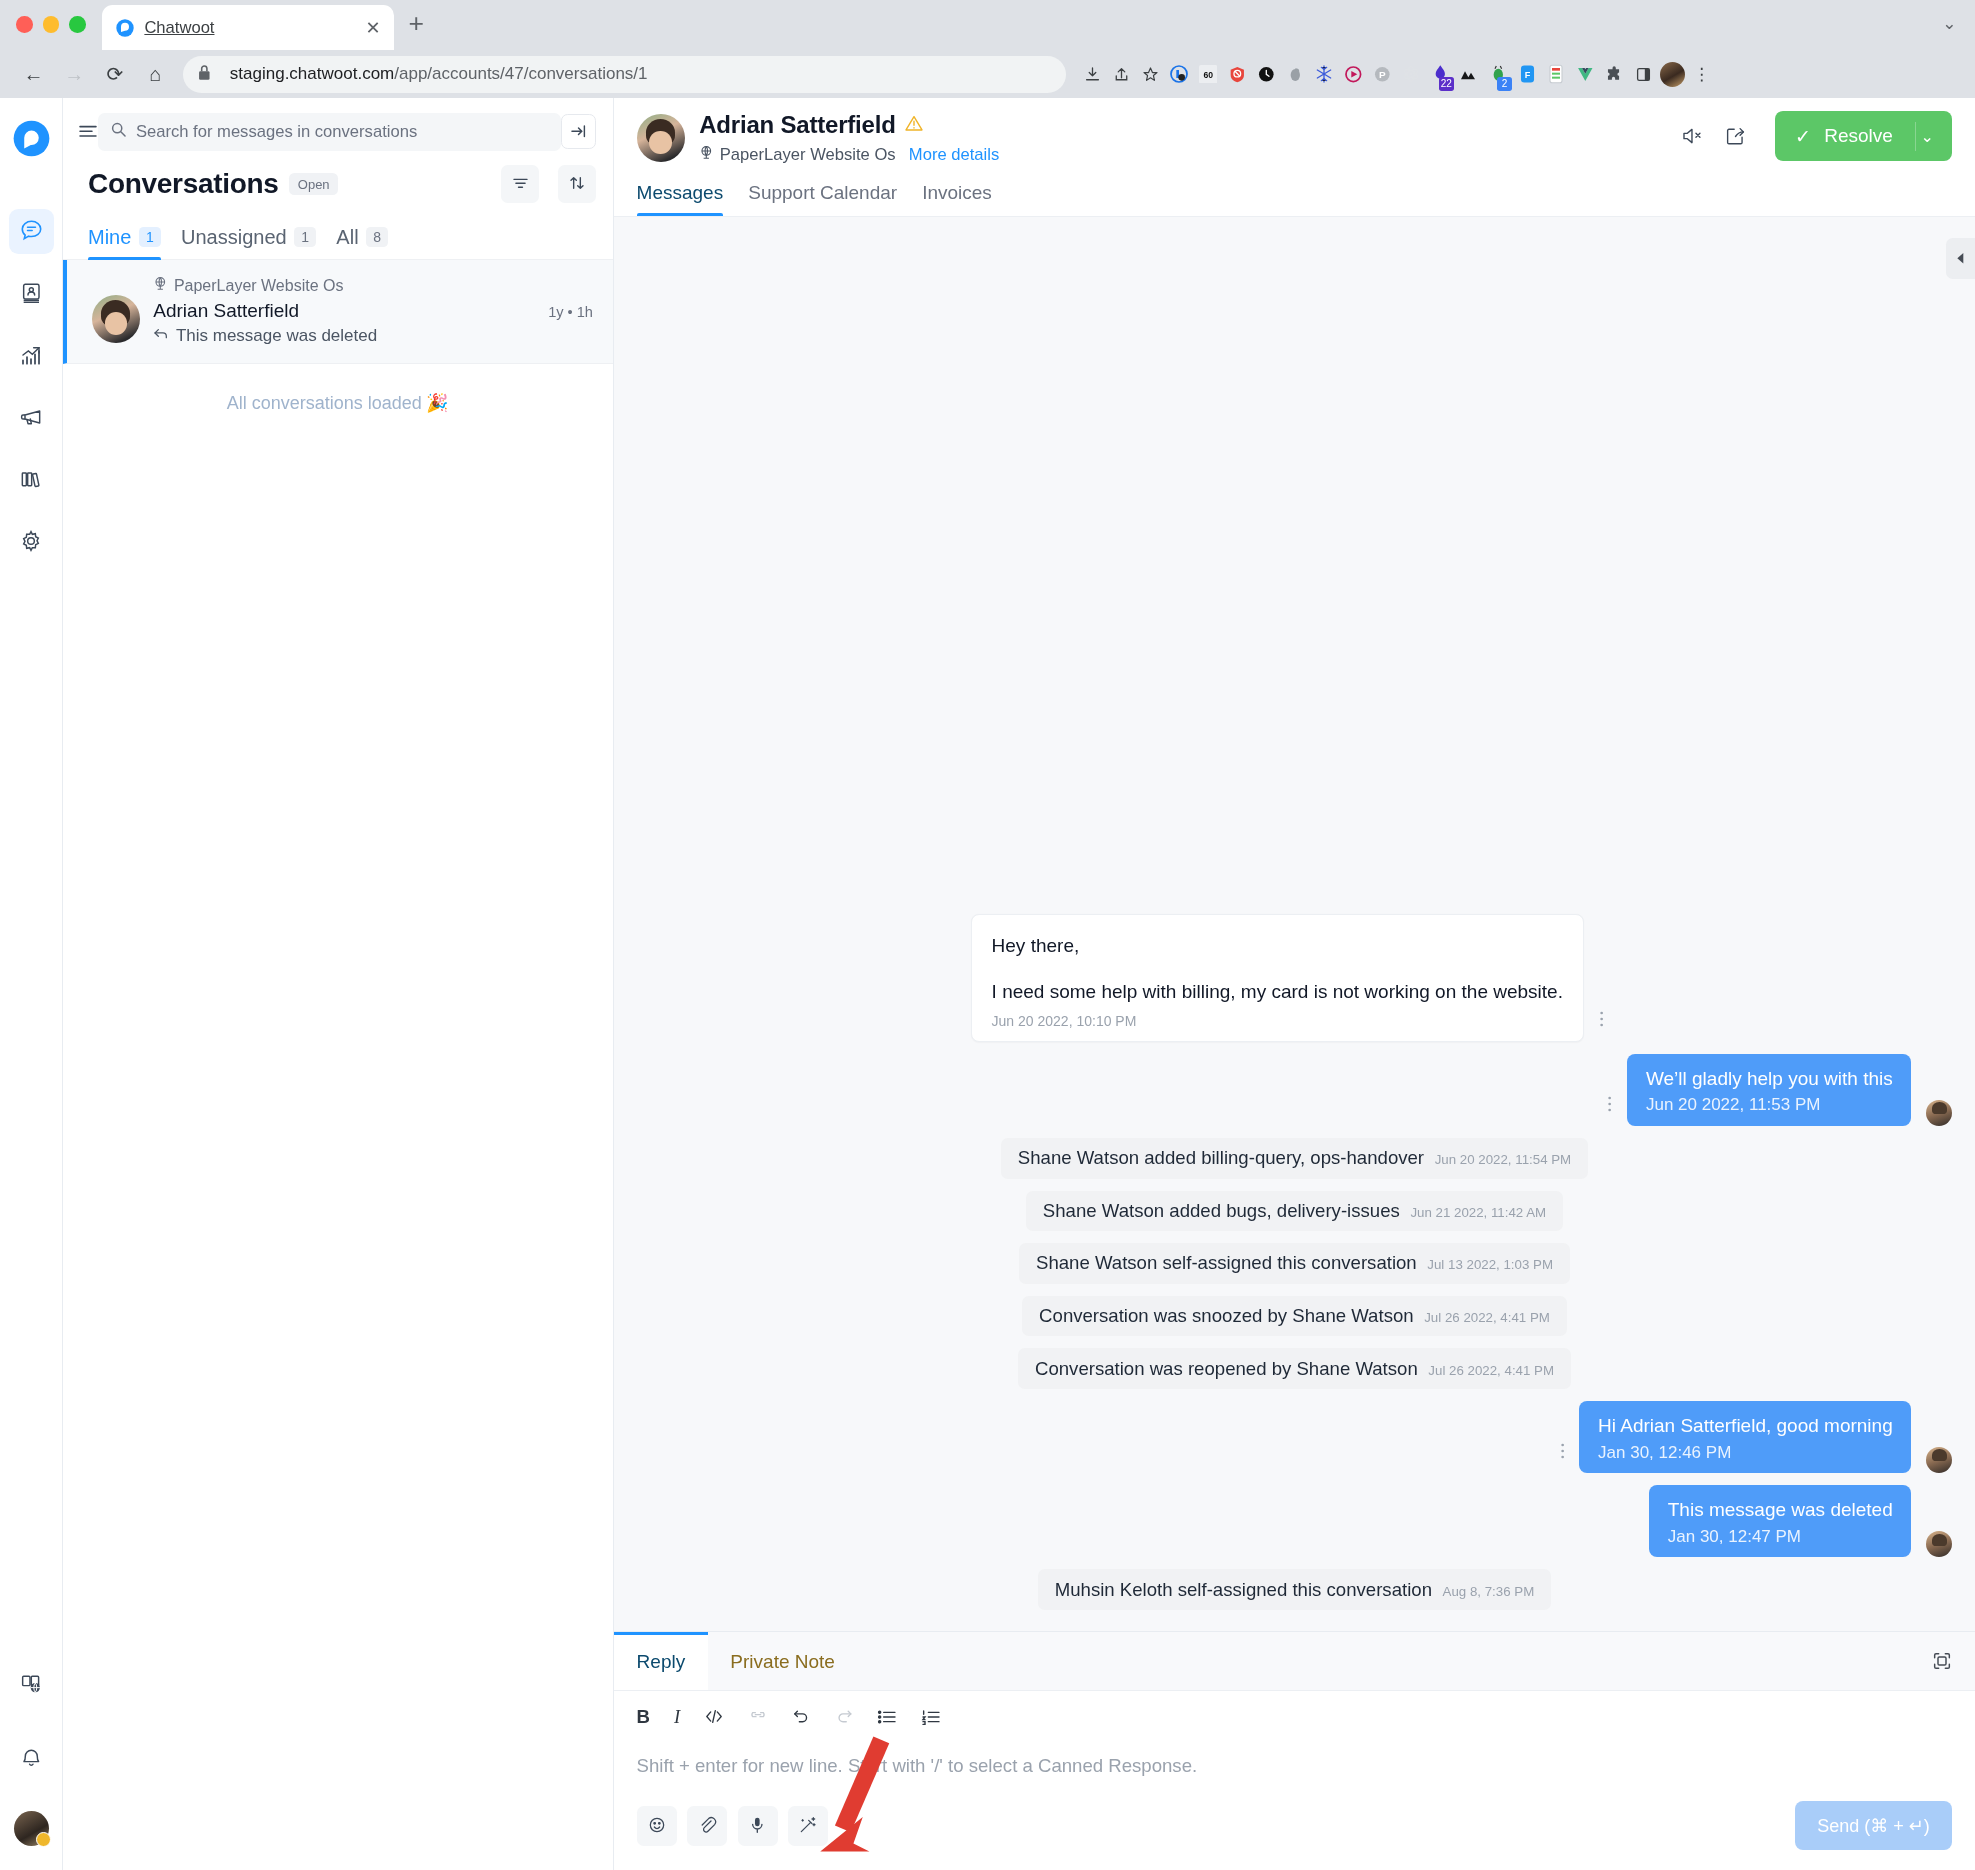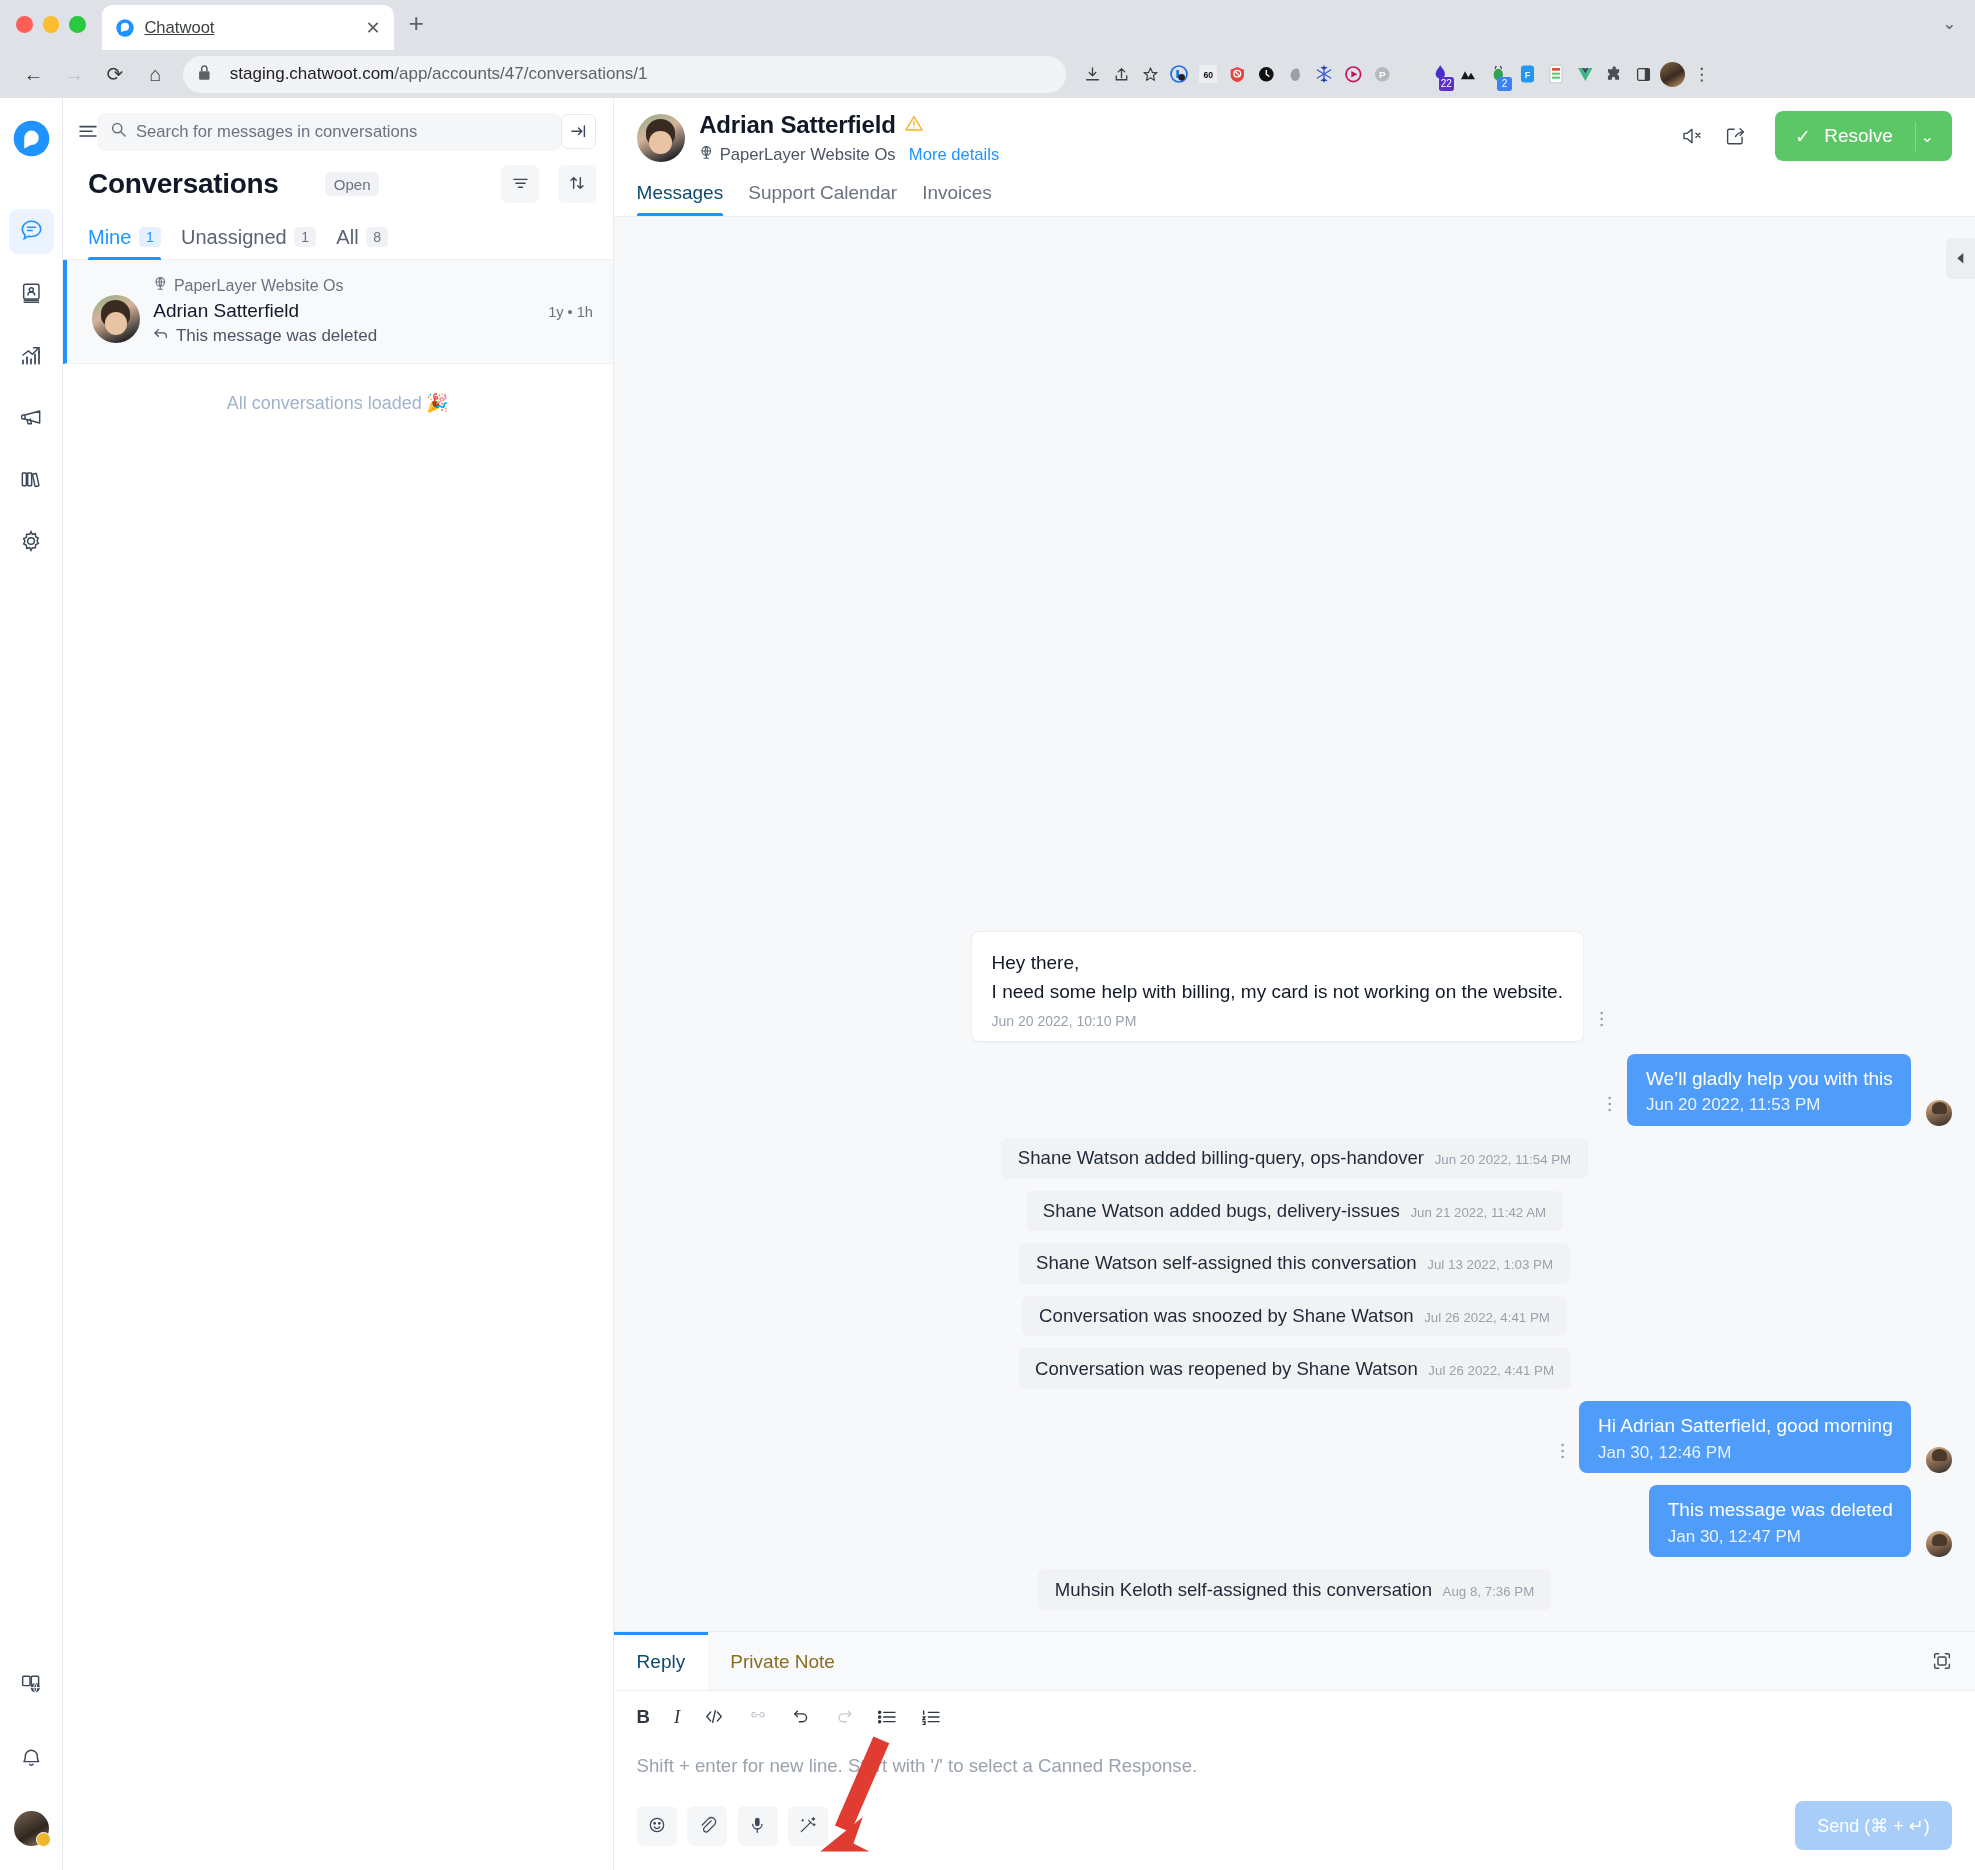--- a/index.html
+++ b/index.html
@@ -107,22 +107,22 @@
   }
   .search-box input::placeholder { color: #6b7280; }
   .collapse-btn {
     width: 35px; height: 35px; border: 0.7px solid #e6e9ee; border-radius: 6.6px;
     display: flex; align-items: center; justify-content: center; color: #3c4858;
     font-size: 16px; cursor: pointer; background: #fff;
   }
   .conv-title-row { display: flex; align-items: center; padding: 10.6px 17px 6.6px 25px; gap: 10.6px; }
   .conv-title { font-size: 28px; font-weight: 600; color: #111827; letter-spacing: -0.3px; }
   .status-chip {
-    background: #f0f2f5; color: #6b7280; font-size: 15px;
-    padding: 3.3px 8.6px; border-radius: 5.3px; margin-left: 36px;
+    background: #f0f2f5; color: #6b7280; font-size: 13px;
+    padding: 3.3px 8.6px; border-radius: 5.3px;
   }
   .conv-title-spacer { flex: 1; }
   .icon-sq {
     width: 38px; height: 38px; background: #f4f6f8; border-radius: 6.6px;
     display: flex; align-items: center; justify-content: center;
     color: #3c4858; cursor: pointer; margin-left: 8px;
   }
   .tabs-row { display: flex; align-items: flex-end; gap: 20px; padding: 16px 17px 0 25px; border-bottom: 0.7px solid #eef0f3; }
   .ctab { display: flex; align-items: center; gap: 7.3px; padding-bottom: 10.6px; cursor: pointer; position: relative; }
   .ctab .lbl { font-size: 20px; color: #5a6472; }
@@ -211,21 +211,21 @@
   .row.left { justify-content: center; }
   .row.right { justify-content: flex-end; }
   .row.center { justify-content: center; }
   .kebab-dots { color: #9aa2ad; font-size: 20px; line-height: 1; padding: 0 14.6px 9.3px 14.6px; letter-spacing: 0; }
 
   .bubble-in {
     background: #fff; border: 0.7px solid #eceff3; border-radius: 8px;
     padding: 17px 20px 12px 20px; max-width: 690px; box-shadow: 0 0.7px 1.3px rgba(16,24,40,0.03);
   }
   .bubble-in .line { font-size: 19px; color: #111827; line-height: 1.5; }
-  .bubble-in .line + .line { }
+  .bubble-in .line + .line { margin-top: 17px; }
   .bubble-in .stamp { font-size: 14px; color: #9aa2ad; margin-top: 6.6px; }
 
   .bubble-out {
     background: #4f9cf9; color: #fff; border-radius: 8px;
     padding: 12px 18.6px 10.6px 18.6px; max-width: 597px;
   }
   .bubble-out .text { font-size: 19px; line-height: 1.35; }
   .bubble-out .stamp { font-size: 17px; color: rgba(255,255,255,0.88); margin-top: 4px; }
   .agent-avatar {
     width: 26.5px; height: 26.5px; border-radius: 50%; margin-left: 14.6px; flex: 0 0 26.5px;

